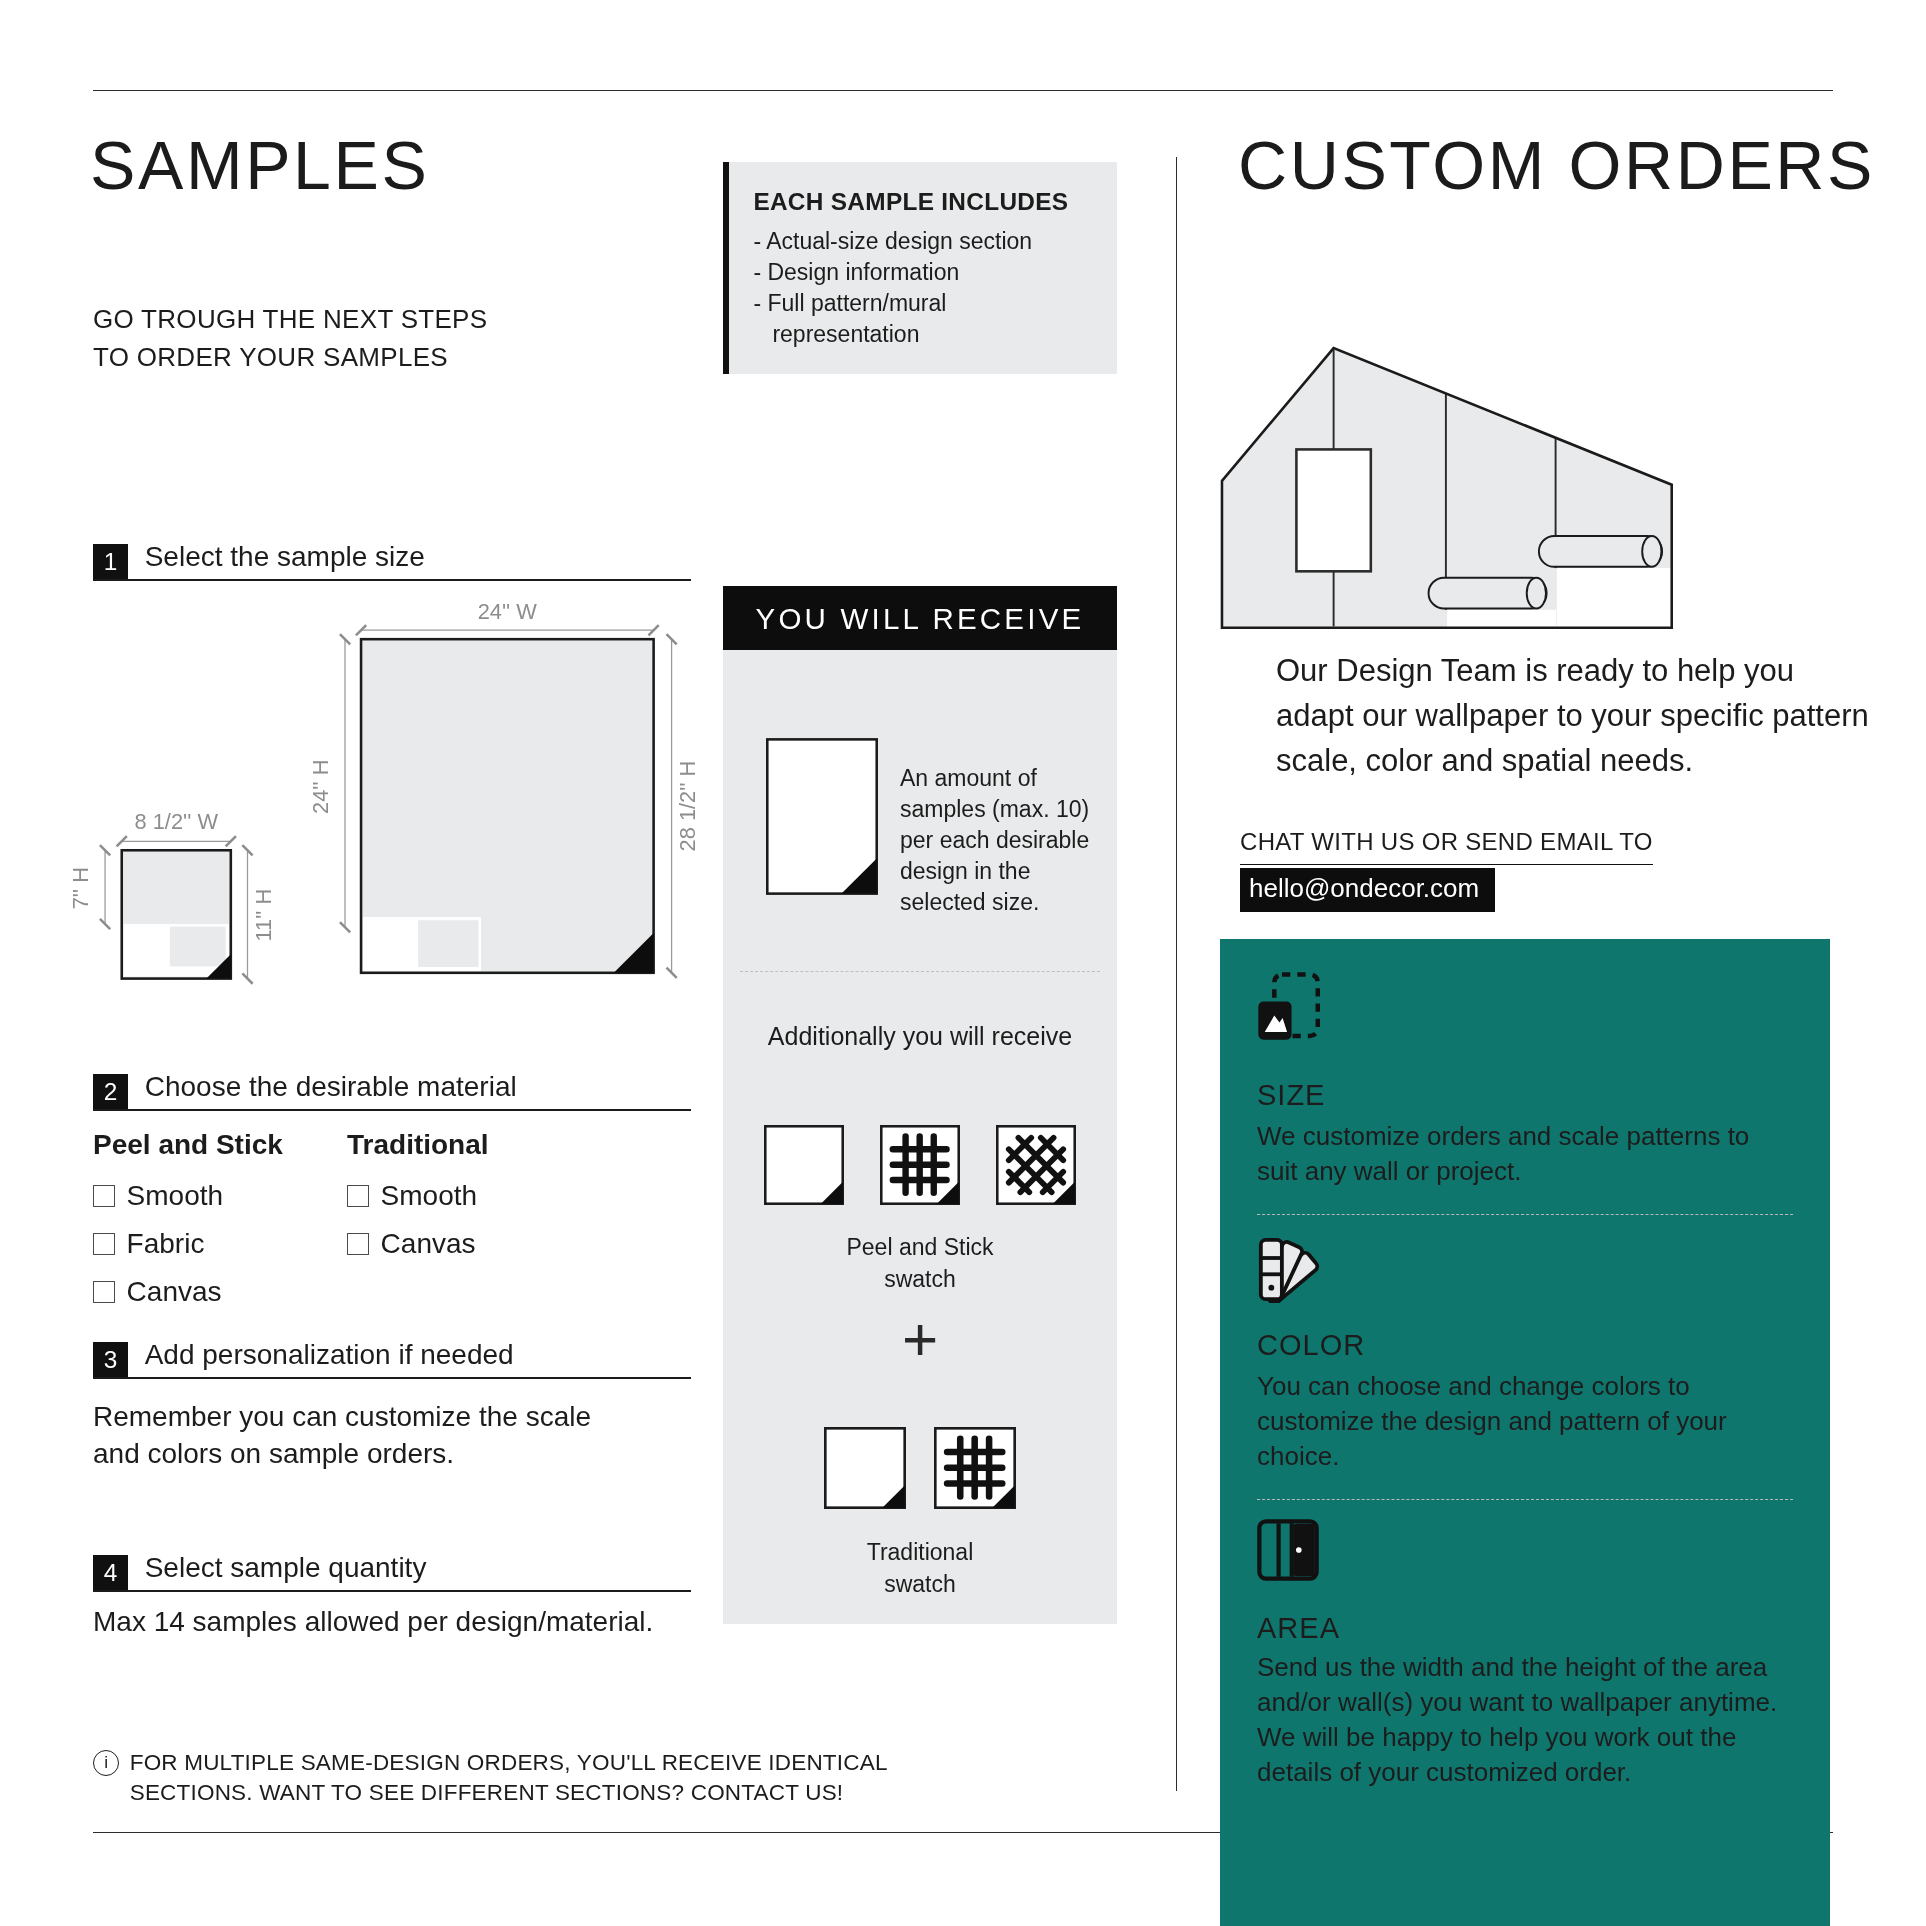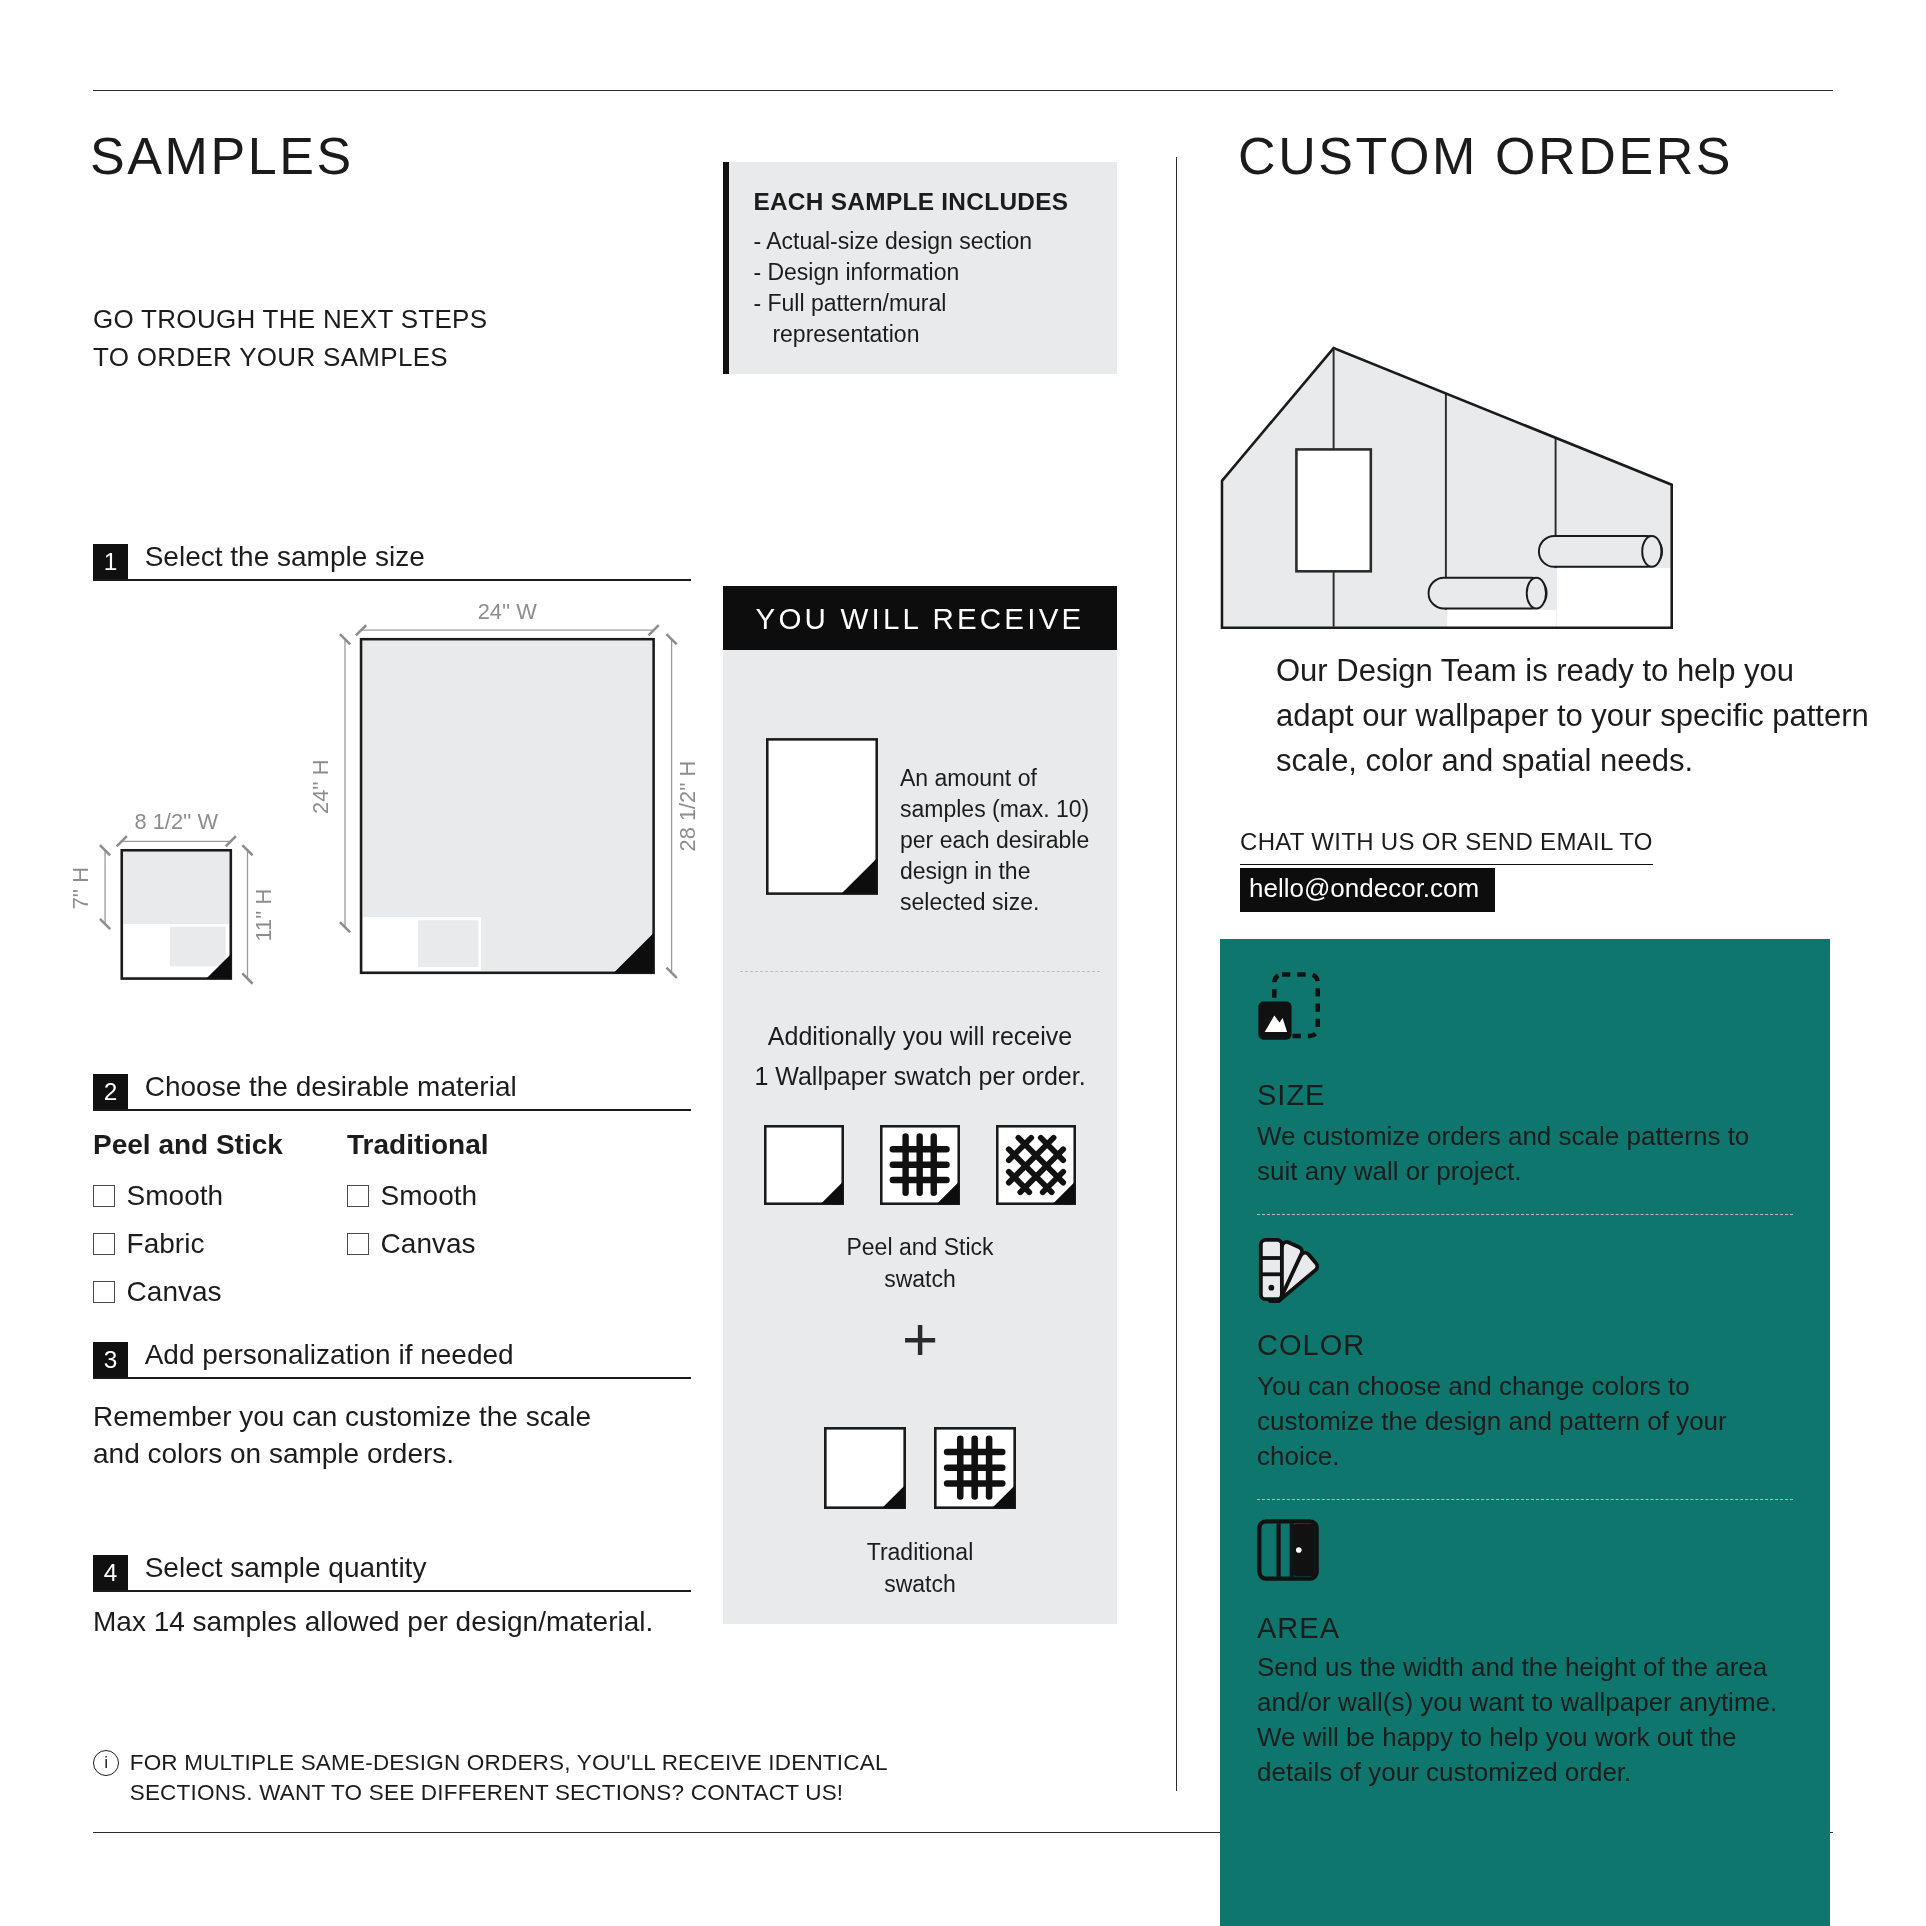--- a/index.html
+++ b/index.html
@@ -1,21 +1,21 @@
 <!DOCTYPE html>
 <html style="font-size:10.3px"><head>
 <meta charset="utf-8">
 <style>
   html,body{margin:0;padding:0;background:#fff;}
   .page{position:relative;width:1926px;height:1926px;background:#ffffff;
         font-family:"Liberation Sans",sans-serif;color:#1c1c1c;overflow:hidden;}
   .rule{position:absolute;left:93px;width:1740px;height:1.3px;background:#2c2c2c;}
   .vdiv{position:absolute;left:1176px;top:157px;width:1.3px;height:1634px;background:#2c2c2c;}
 
-  .big-title{position:absolute;font-size:52px;font-weight:300;letter-spacing:2.6px;color:#1b1b1b;white-space:nowrap;}
+  .big-title{position:absolute;font-size:68px;font-weight:300;letter-spacing:2.6px;color:#1b1b1b;white-space:nowrap;}
   .subtitle{position:absolute;left:93px;top:300px;font-size:26px;line-height:38px;letter-spacing:0.3px;}
 
   .includes{position:absolute;left:723px;top:162px;width:394px;height:212px;background:#e9eaeb;
             border-left:6.4px solid #111;box-sizing:border-box;padding:26px 19px 0 24.4px;}
   .includes h3{margin:0 0 10.3px 0;font-size:24.4px;font-weight:bold;letter-spacing:0.3px;}
   .includes ul{margin:0;padding:0;list-style:none;font-size:23px;line-height:31px;}
   .includes li{padding-left:19px;text-indent:-19px;}
   .includes li::before{content:"- ";}
 
   .step{position:absolute;left:93px;width:598px;display:flex;align-items:flex-end;
@@ -178,21 +178,20 @@
     <rect x="2" y="2" width="171" height="241" fill="#ffffff" stroke="#1b1b1b" stroke-width="4"></rect>
     <polygon points="173,243 173,188 118,243" fill="#0d0d0d"></polygon>
   </svg>
 
   <div class="amount-text">An amount of samples (max. 10) per each desirable design in the selected size.</div>
 
   <div class="dash-div" style="left:740px;top:971px;width:360px"></div>
 
   <div class="center-block" style="top:1016px;font-size:25px;line-height:40px">
     <div>Additionally you will receive</div>
-    <div>1 Wallpaper swatch per order.</div>
   </div>
 
   <div class="swatch-row" style="top:1125px;gap:36px">
     <svg width="80" height="80" viewBox="0 0 125 125">
       <rect x="2" y="2" width="121" height="121" fill="#fff" stroke="#1b1b1b" stroke-width="4"></rect>
       <polygon points="123,123 123,89 89,123" fill="#0d0d0d"></polygon>
     </svg>
     <svg width="80" height="80" viewBox="0 0 125 125">
       <rect x="2" y="2" width="121" height="121" fill="#fff" stroke="#1b1b1b" stroke-width="4"></rect>
       <g stroke="#111" stroke-width="10" stroke-linecap="round">

